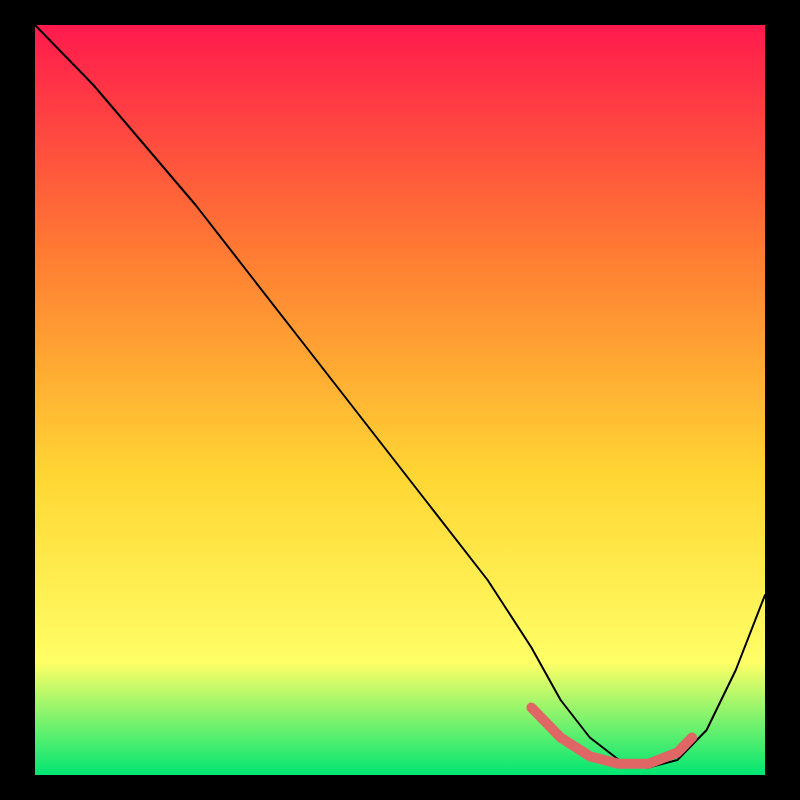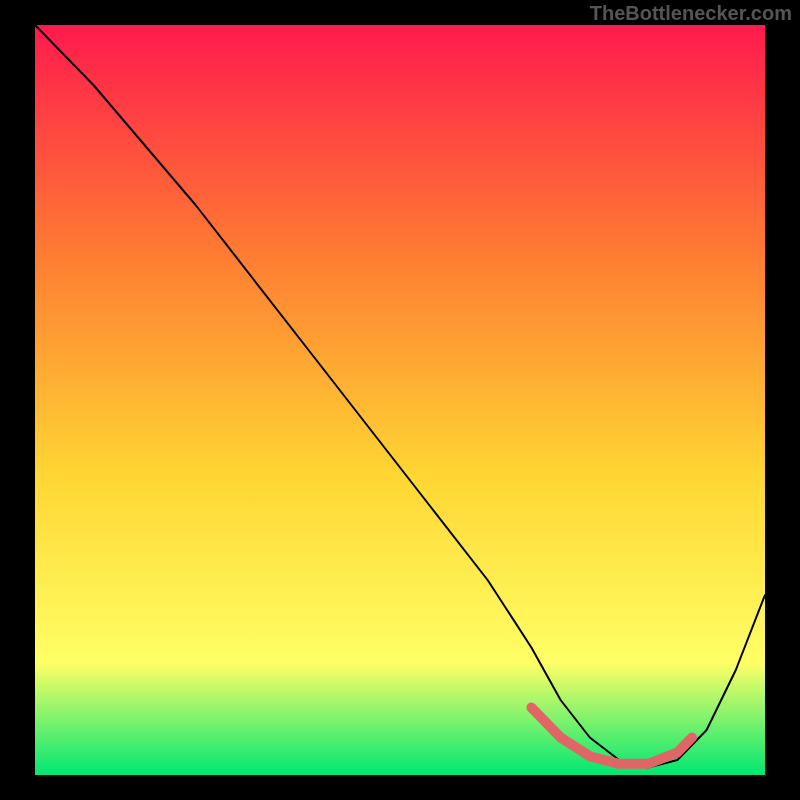--- a/index.html
+++ b/index.html
@@ -30,21 +30,20 @@
   svg {
     position: absolute;
     top: 0;
     left: 0;
   }
 </style>
 </head>
 <body>
 
 <div class="frame">
-  <div class="watermark">TheBottlenecker.com</div>
   <svg id="plot" width="800" height="800">
       <defs>
         <linearGradient id="bg-grad" x1="0" y1="0" x2="0" y2="1">
           <stop offset="0%" stop-color="#ff1a4d"></stop>
           <stop offset="30%" stop-color="#ff7a33"></stop>
           <stop offset="60%" stop-color="#ffd633"></stop>
           <stop offset="85%" stop-color="#ffff66"></stop>
           <stop offset="100%" stop-color="#00e673"></stop>
         </linearGradient>
       </defs>

